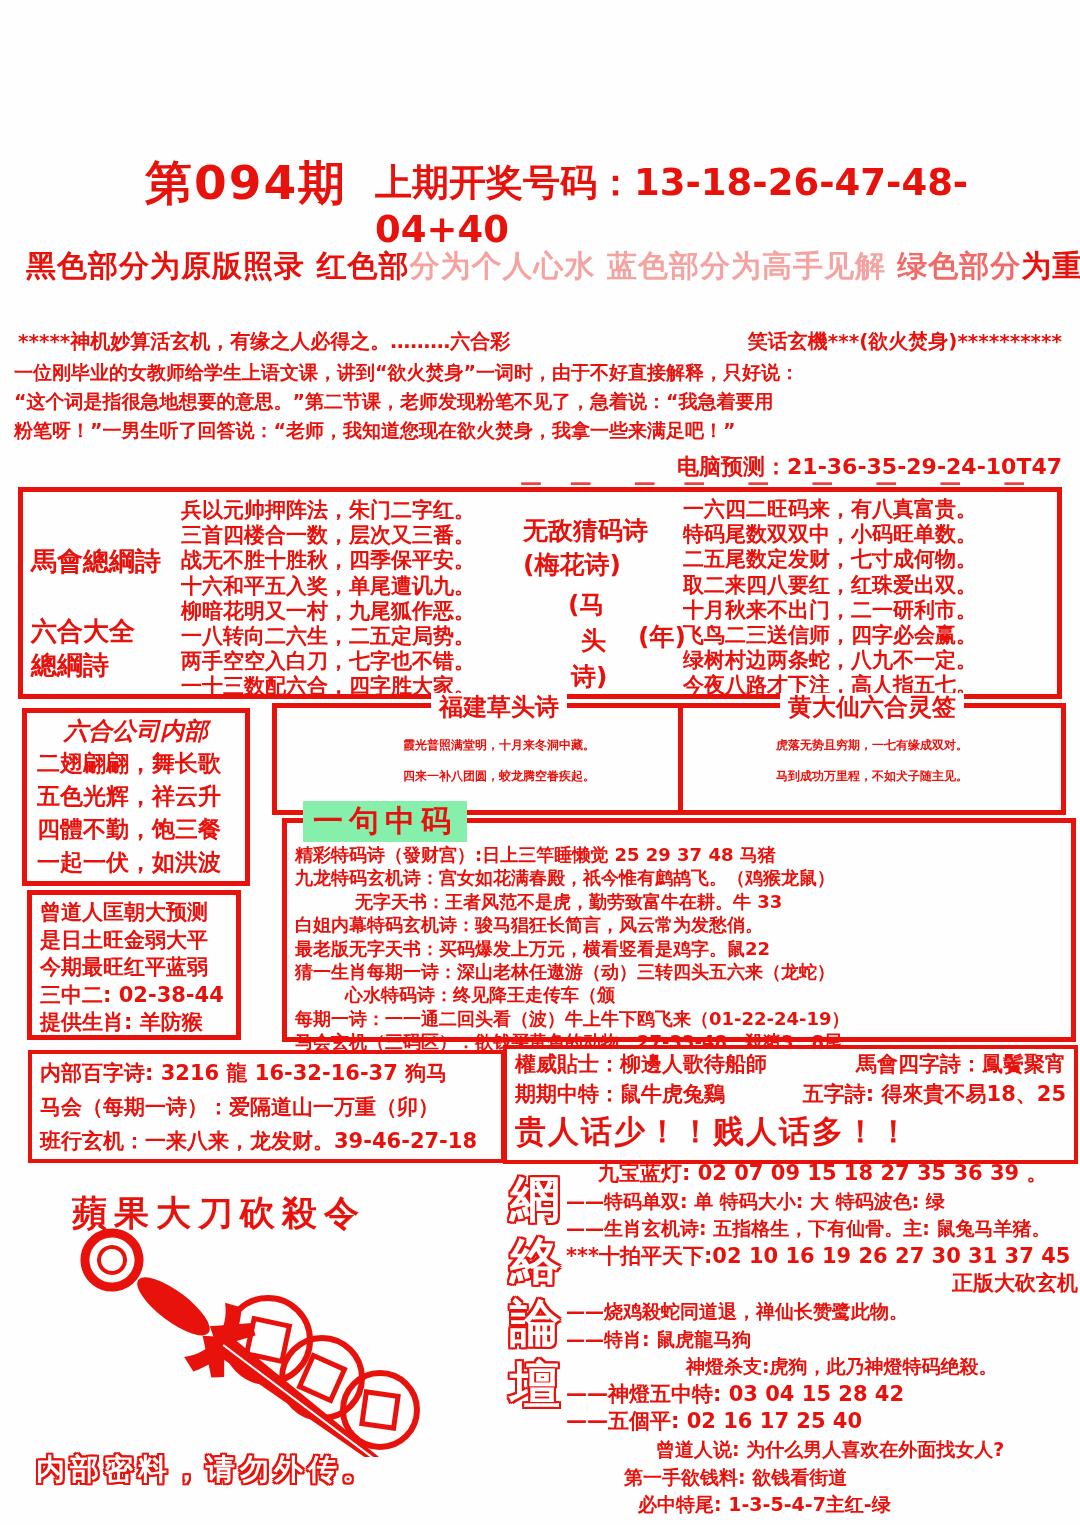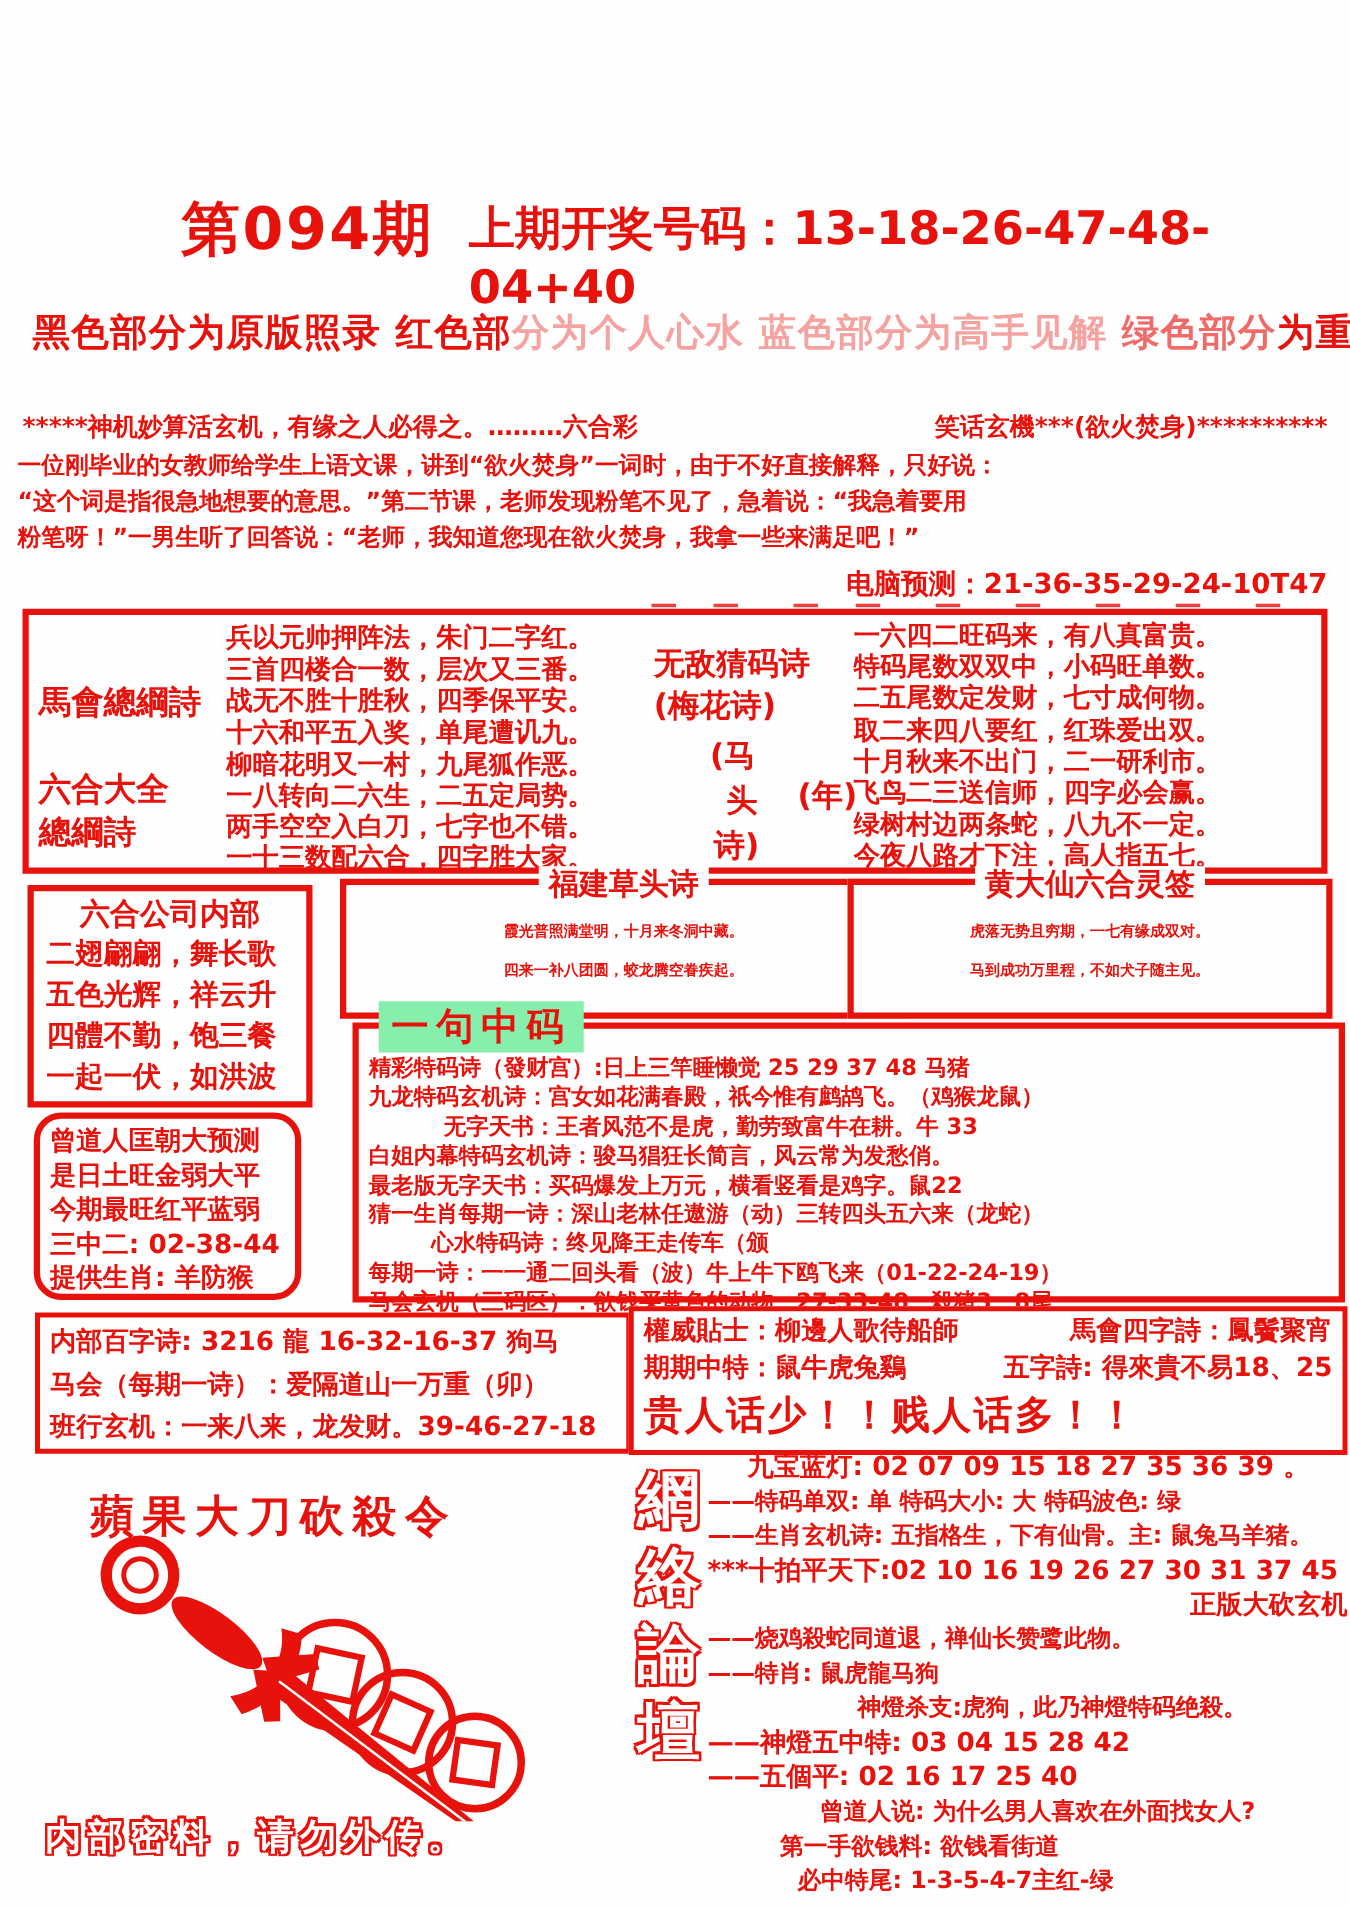--- a/index.html
+++ b/index.html
@@ -34,33 +34,33 @@
   .box1 .mid{left:158px;top:6px;}
   .box1 .rt1{left:500px;top:22px;font-size:25px;}
   .box1 .rt2{left:500px;top:56px;font-size:25px;}
   .box1 .ma1{left:545px;top:96px;font-size:25px;}
   .box1 .ma2{left:558px;top:132px;font-size:25px;}
   .box1 .ma3{left:548px;top:168px;font-size:25px;}
   .box1 .yr{left:615px;top:128px;font-size:25px;}
   .box1 .right{left:660px;top:6px;font-family:Liberation Mono, monospace;}
   
   .boxcompany{left:22px;top:708px;width:228px;height:178px;}
-  .boxcompany .title{margin-top:2px;text-align:center;font-size:24px;}
+  .boxcompany .title{margin-top:2px;text-align:center;font-size:24px;font-style:italic;}
   .boxcompany .ln{font-size:23px;line-height:33px;padding-left:10px;white-space:nowrap;}
   .boxtitle-float{position:absolute;top:-17px;left:0;right:0;text-align:center;font-size:24px;}
   .boxtitle-float span{background:#fefefe;padding:0 8px;}
   .boxfujian{left:272px;top:703px;width:454px;height:112px;}
   .boxhuang{left:678px;top:703px;width:388px;height:112px;}
   .twoline{margin-top:22px;font-size:12px;line-height:31px;text-align:center;white-space:nowrap;}
   .boxyiju{left:282px;top:818px;width:794px;height:224px;}
   .yijutitle{position:absolute;top:-22px;left:16px;font-size:30px;letter-spacing:6px;background:#86efac;padding:0 10px;}
   .yijulines{margin-top:20px;font-size:18px;line-height:23.4px;padding-left:8px;white-space:nowrap;}
   .ind60{padding-left:60px;}
   .ind50{padding-left:50px;}
-  .boxzeng{left:27px;top:890px;width:214px;height:150px;border-radius:22px;}
+  .boxzeng{left:27px;top:890px;width:214px;height:150px;}
   .boxzeng .ln{font-size:21px;line-height:27.5px;padding-left:8px;white-space:nowrap;}
   .boxzeng{padding-top:4px;}
   .boxneibu{left:28px;top:1050px;width:477px;height:113px;border-width:4px;}
   .boxneibu .ln{font-size:21px;line-height:34px;padding-left:8px;white-space:nowrap;}
   .boxneibu{padding-top:2px;}
   .boxquanwei{left:503px;top:1045px;width:575px;height:119px;border-width:4px;}
   .boxquanwei .row{display:flex;justify-content:space-between;font-size:21px;line-height:30px;padding:0 8px;white-space:nowrap;}
   .slogan{font-size:31px;letter-spacing:2px;padding-left:8px;margin-top:2px;white-space:nowrap;}
   
   .applecmd{left:72px;top:1190px;font-size:35px;letter-spacing:7px;}

